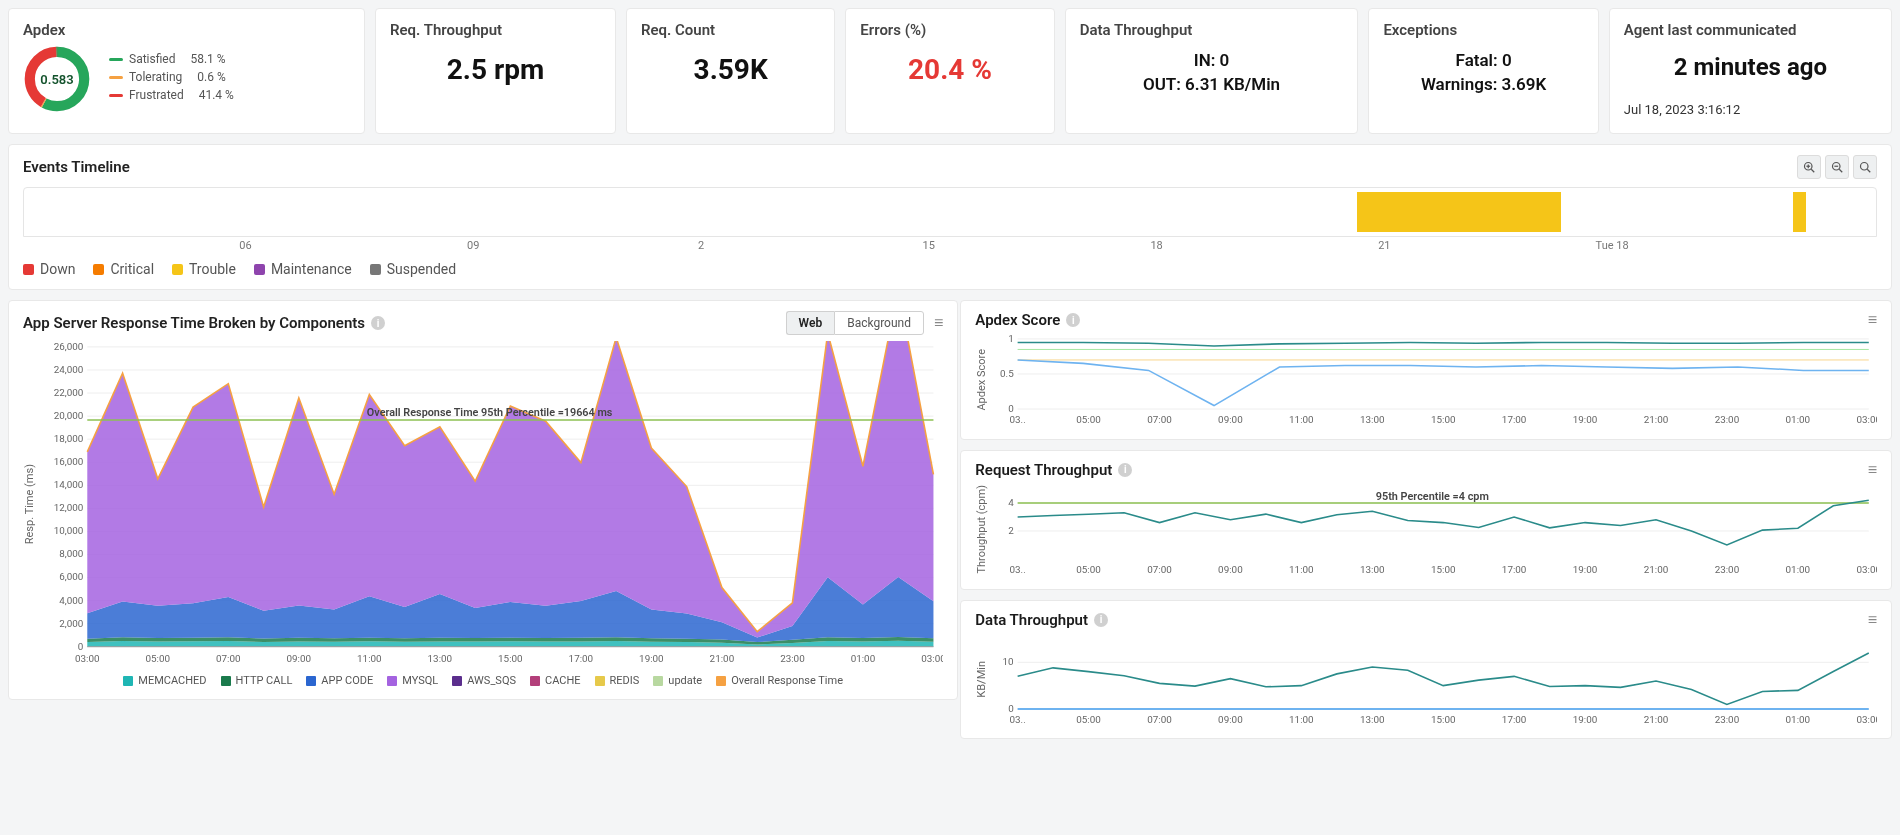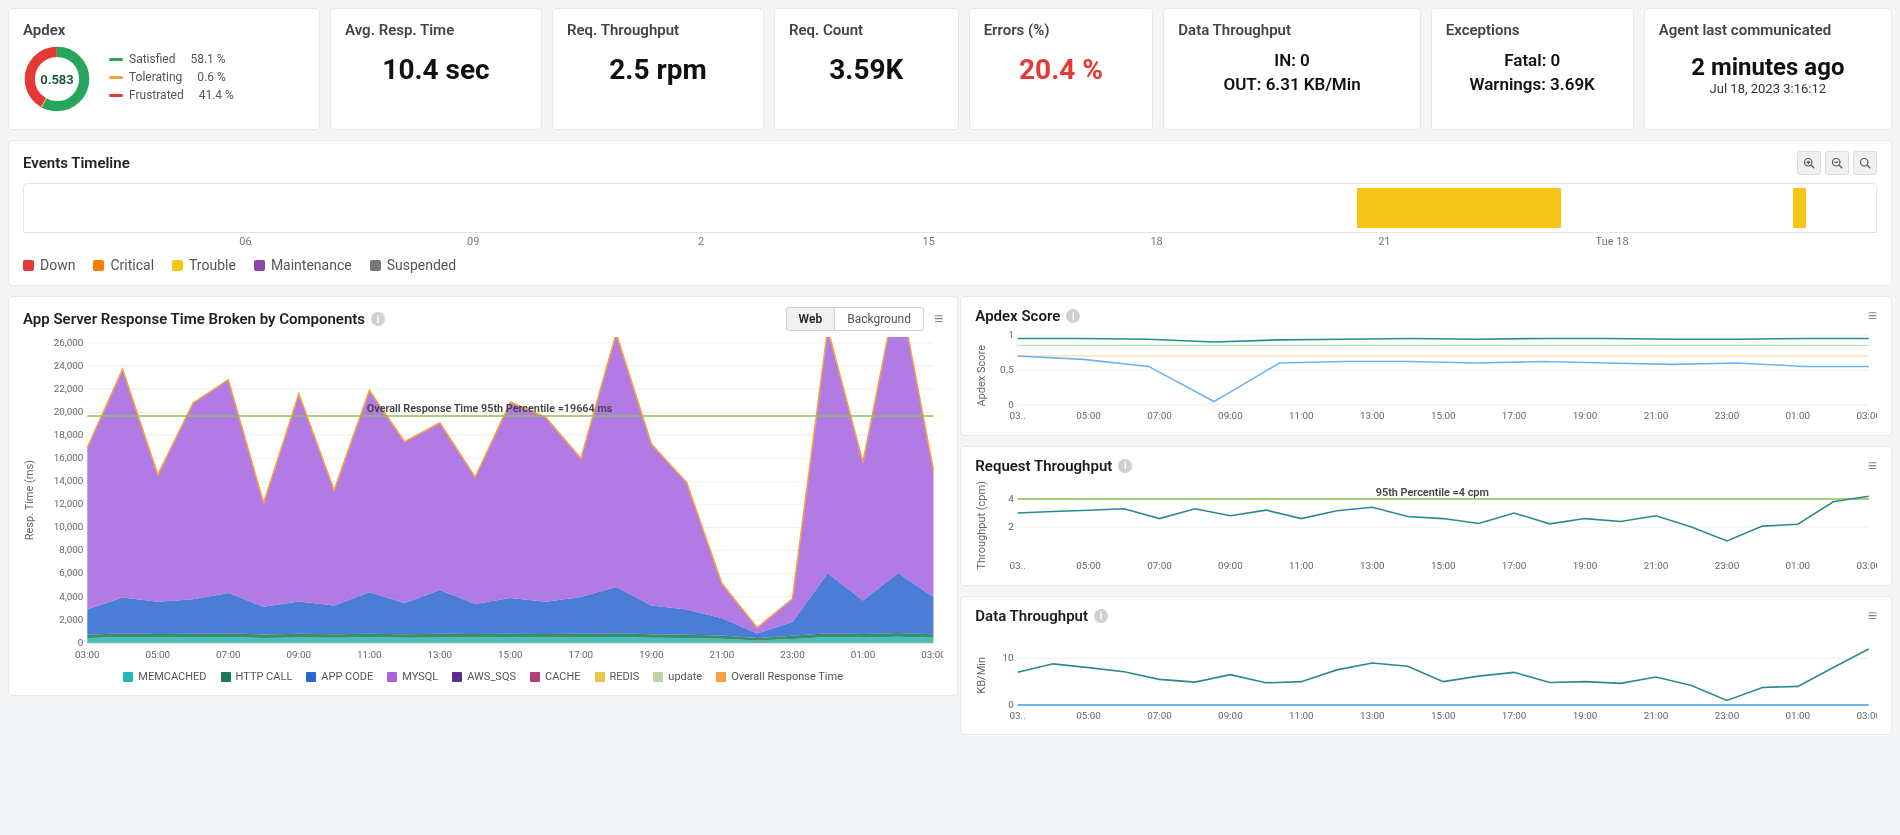--- a/index.html
+++ b/index.html
@@ -16,21 +16,21 @@
     background: #fff;
     border: 1px solid #e8e8e8;
     border-radius: 4px;
     padding: 12px 14px 16px;
     flex: 1;
     min-width: 0;
   }
   .card-title { font-size: 15px; color: #444; margin-bottom: 6px; font-weight: 600; }
   .card-big { font-size: 28px; font-weight: 700; text-align: center; margin-top: 14px; color:#111;}
   .card-multi { font-size: 17px; font-weight: 600; text-align: center; margin-top: 10px; line-height: 1.4; color:#111;}
-  .card-subtime { font-size: 13px; text-align: center; color:#333; margin-top:0;}
+  .card-subtime { font-size: 13px; text-align: left; color:#333; margin-top:21px;}
   .errors-val { color: #e53935; }
   .apdex-body { display:flex; align-items:center; gap:18px; margin-top:4px;}
   .apdex-donut { width:68px; height:68px; position:relative; }
   .apdex-donut svg { width:68px; height:68px; transform: rotate(-90deg); }
   .apdex-center {
     position:absolute; top:0; left:0; width:100%; height:100%;
     display:flex; align-items:center; justify-content:center;
     font-size:13px; font-weight:600; color:#14532d;
   }
   .apdex-legend { font-size:12px; }
@@ -120,24 +120,20 @@
           <circle cx="20" cy="20" r="16" fill="none" stroke="#e53935" stroke-width="6" stroke-dasharray="41.6 58.9" stroke-dashoffset="-59.0" pathLength="100.5"></circle>
         </svg>
         <div class="apdex-center">0.583</div>
       </div>
       <div class="apdex-legend">
         <div><span class="leg-swatch sw-green"></span><span>Satisfied</span>&nbsp;<span>58.1 %</span></div>
         <div><span class="leg-swatch sw-orange"></span><span>Tolerating</span>&nbsp;<span>0.6 %</span></div>
         <div><span class="leg-swatch sw-red"></span><span>Frustrated</span>&nbsp;<span>41.4 %</span></div>
       </div>
     </div>
-  </div>
-  <div class="card">
-    <div class="card-title">Avg. Resp. Time</div>
-    <div class="card-big">10.4 sec</div>
   </div>
   <div class="card">
     <div class="card-title">Req. Throughput</div>
     <div class="card-big">2.5 rpm</div>
   </div>
   <div class="card" style="flex:.85">
     <div class="card-title">Req. Count</div>
     <div class="card-big">3.59K</div>
   </div>
   <div class="card" style="flex:.85">

